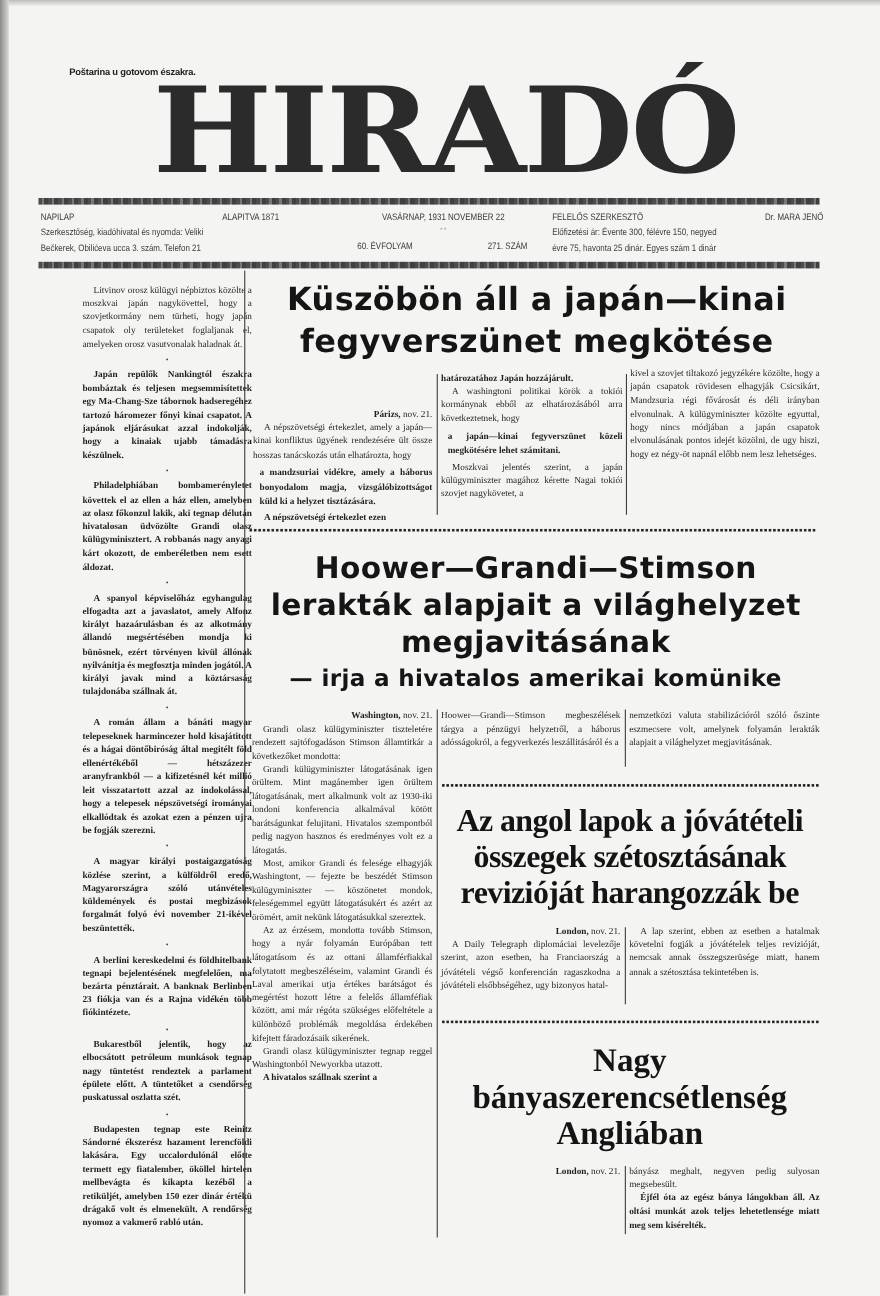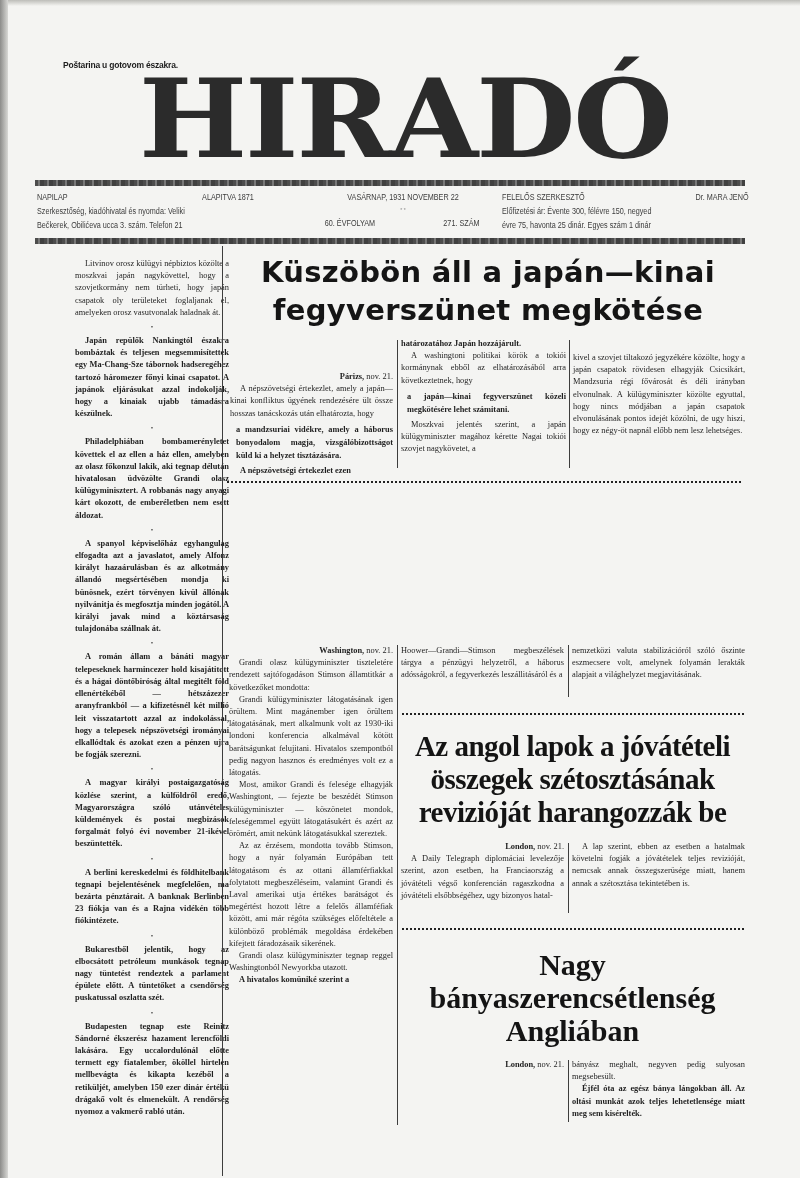--- a/index.html
+++ b/index.html
@@ -115,34 +115,39 @@
     <p class="b">A népszövetségi értekezlet ezen</p>
   </div>
   <div class="vline" style="left:397px; top:340px; height:128px;"></div>
   <div class="col" style="left:401px; top:338px; width:165px;">
     <p class="b" style="text-indent:0">határozatához Japán hozzájárult.</p>
     <p>A washingtoni politikai körök a tokiói kormánynak ebből az elhatározásából arra következtetnek, hogy</p>
     <p class="emph">a japán—kinai fegyverszünet közeli megkötésére lehet számitani.</p>
     <p>Moszkvai jelentés szerint, a japán külügyminiszter magához kérette Nagai tokiói szovjet nagykövetet, a</p>
   </div>
   <div class="vline" style="left:569px; top:340px; height:128px;"></div>
-  <div class="col" style="left:573px; top:352px; width:172px;">
+  <div class="col" style="left:573px; top:334px; width:172px;">
     <p style="text-indent:0">kivel a szovjet tiltakozó jegyzékére közölte, hogy a japán csapatok rövidesen elhagyják Csicsikárt, Mandzsuria régi fővárosát és déli irányban elvonulnak. A külügyminiszter közölte egyuttal, hogy nincs módjában a japán csapatok elvonulásának pontos idejét közölni, de ugy hiszi, hogy ez négy-öt napnál előbb nem lesz lehetséges.</p>
   </div>
 
   <div class="dots" style="left:226px; top:480px; width:516px;"></div>
 
+  <div class="headline-sans h2">
+    <span style="display:block">Hoower—Grandi—Stimson</span>
+    <span style="display:block">lerakták alapjait a világhelyzet megjavitásának</span>
+    <span class="sub">— irja a hivatalos amerikai komünike</span>
+  </div>
   <div class="col" style="left:229px; top:645px; width:164px;">
     <p class="dateline"><b>Washington,</b> <span>nov. 21.</span></p>
     <p>Grandi olasz külügyminiszter tiszteletére rendezett sajtófogadáson Stimson államtitkár a következőket mondotta:</p>
     <p>Grandi külügyminiszter látogatásának igen örültem. Mint magánember igen örültem látogatásának, mert alkalmunk volt az 1930-iki londoni konferencia alkalmával kötött barátságunkat felujitani. Hivatalos szempontból pedig nagyon hasznos és eredményes volt ez a látogatás.</p>
     <p>Most, amikor Grandi és felesége elhagyják Washingtont, — fejezte be beszédét Stimson külügyminiszter — köszönetet mondok, feleségemmel együtt látogatásukért és azért az örömért, amit nekünk látogatásukkal szereztek.</p>
     <p>Az az érzésem, mondotta tovább Stimson, hogy a nyár folyamán Európában tett látogatásom és az ottani államférfiakkal folytatott megbeszéléseim, valamint Grandi és Laval amerikai utja értékes barátságot és megértést hozott létre a felelős államféfiak között, ami már régóta szükséges előfeltétele a különböző problémák megoldása érdekében kifejtett fáradozásaik sikerének.</p>
     <p>Grandi olasz külügyminiszter tegnap reggel Washingtonból Newyorkba utazott.</p>
-    <p class="b">A hivatalos komüniké szerint a</p>
+    <p class="b">A hivatalos szállnak szerint a</p>
   </div>
   <div class="vline" style="left:397px; top:645px; height:480px;"></div>
   <div class="col" style="left:401px; top:645px; width:163px;">
     <p style="text-indent:0">Hoower—Grandi—Stimson megbeszélések tárgya a pénzügyi helyzetről, a háborus adósságokról, a fegyverkezés leszállitásáról és a</p>
   </div>
   <div class="vline" style="left:568px; top:645px; height:52px;"></div>
   <div class="col" style="left:572px; top:645px; width:173px;">
     <p style="text-indent:0">nemzetközi valuta stabilizációról szóló őszinte eszmecsere volt, amelynek folyamán lerakták alapjait a világhelyzet megjavitásának.</p>
   </div>
 

